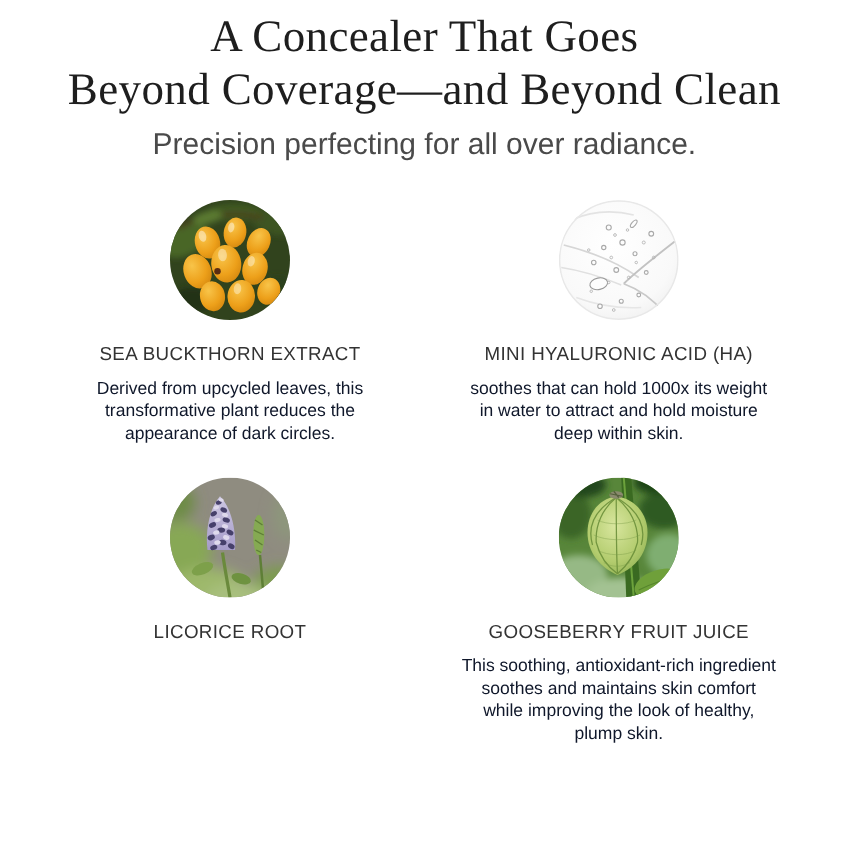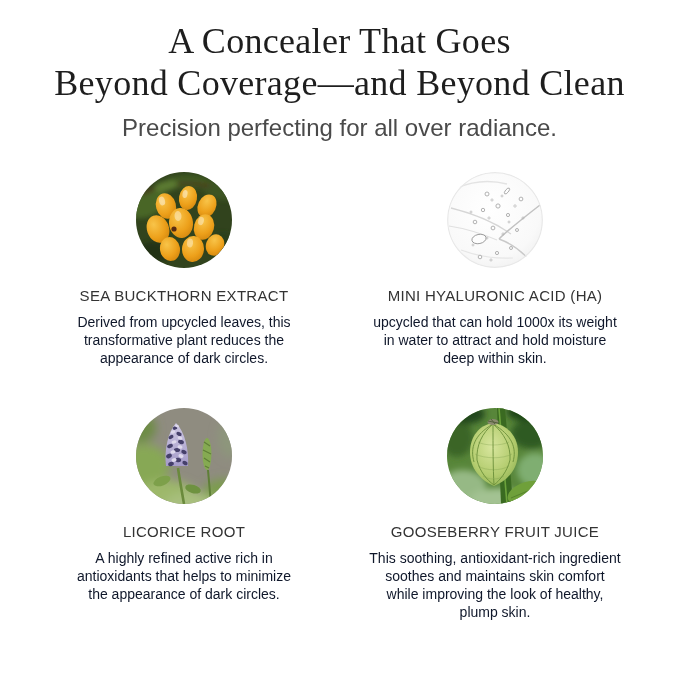--- a/index.html
+++ b/index.html
@@ -3,41 +3,41 @@
 <meta charset="utf-8">
 <style>
   * { margin: 0; padding: 0; box-sizing: border-box; }
   html, body { background: #ffffff; }
   body {
     width: 679px; height: 679px;
     font-family: "Liberation Sans", sans-serif;
     overflow: hidden;
   }
   .page { width: 679px; height: 679px; background: #ffffff; }
-  .header { text-align: center; padding-top: 20px; }
+  .header { text-align: center; padding-top: 8px; }
   .title {
     font-family: "Liberation Serif", serif;
     font-weight: 400;
     font-size: 36px;
     line-height: 42px;
     color: #1e1e1e;
     letter-spacing: 0.3px;
   }
   .subtitle {
     margin-top: 13px;
     font-size: 24px;
     line-height: 21px;
     color: #4a4a4a;
   }
   .grid {
     margin-top: 34px;
     display: grid;
     grid-template-columns: 311px 311px;
     justify-content: center;
-    row-gap: 41px;
+    row-gap: 27px;
   }
   .card {
     display: flex;
     flex-direction: column;
     align-items: center;
     text-align: center;
   }
   .circle-img {
     width: 96px; height: 96px;
     border-radius: 50%;
@@ -168,21 +168,21 @@
             <circle cx="40" cy="66" r="1"></circle>
             <circle cx="56" cy="62" r="1.1"></circle>
             <circle cx="26" cy="73" r="1"></circle>
             <circle cx="44" cy="88" r="1.1"></circle>
           </g>
           <circle cx="48" cy="48" r="47.3" fill="none" stroke="#e8e8e8" stroke-width="1.2"></circle>
         </svg>
       </div>
       <h3 class="ingredient-name">MINI HYALURONIC ACID (HA)</h3>
       <div class="ingredient-desc">
-        <div>upcycled that can hold 1000x its weight</div>
+        <div>soothes that can hold 1000x its weight</div>
         <div>in water to attract and hold moisture</div>
         <div>deep within skin.</div>
       </div>
     </div>
 
     <div class="card">
       <div class="circle-img">
         <svg viewBox="0 0 96 96">
           <defs>
             <filter id="lrBlur" x="-40%" y="-40%" width="180%" height="180%">
@@ -228,25 +228,20 @@
             <ellipse cx="37" cy="44" rx="2.6" ry="1.7" transform="rotate(-15 37 44)"></ellipse>
             <ellipse cx="45" cy="48" rx="2.6" ry="1.8" transform="rotate(18 45 48)"></ellipse>
             <ellipse cx="38" cy="52" rx="2.6" ry="1.8" transform="rotate(-12 38 52)"></ellipse>
           </g>
           <ellipse cx="71" cy="46" rx="4.5" ry="16" fill="#85aa52"></ellipse>
           <path d="M68,34 L74,38 M67,42 L75,46 M68,50 L74,54 M69,58 L73,60" stroke="#5e7f36" stroke-width="1.1" fill="none"></path>
           <path d="M72,62 C73,74 74,85 75,96" stroke="#5e7f36" stroke-width="2" fill="none"></path>
         </svg>
       </div>
       <h3 class="ingredient-name">LICORICE ROOT</h3>
-      <div class="ingredient-desc">
-        <div>A highly refined active rich in</div>
-        <div>antioxidants that helps to minimize</div>
-        <div>the appearance of dark circles.</div>
-      </div>
     </div>
 
     <div class="card">
       <div class="circle-img">
         <svg viewBox="0 0 96 96">
           <defs>
             <filter id="gbBlur" x="-40%" y="-40%" width="180%" height="180%">
                 <feGaussianBlur stdDeviation="3"></feGaussianBlur>
               </filter>
             <radialGradient id="gbHusk" cx="0.45" cy="0.38" r="0.75">

